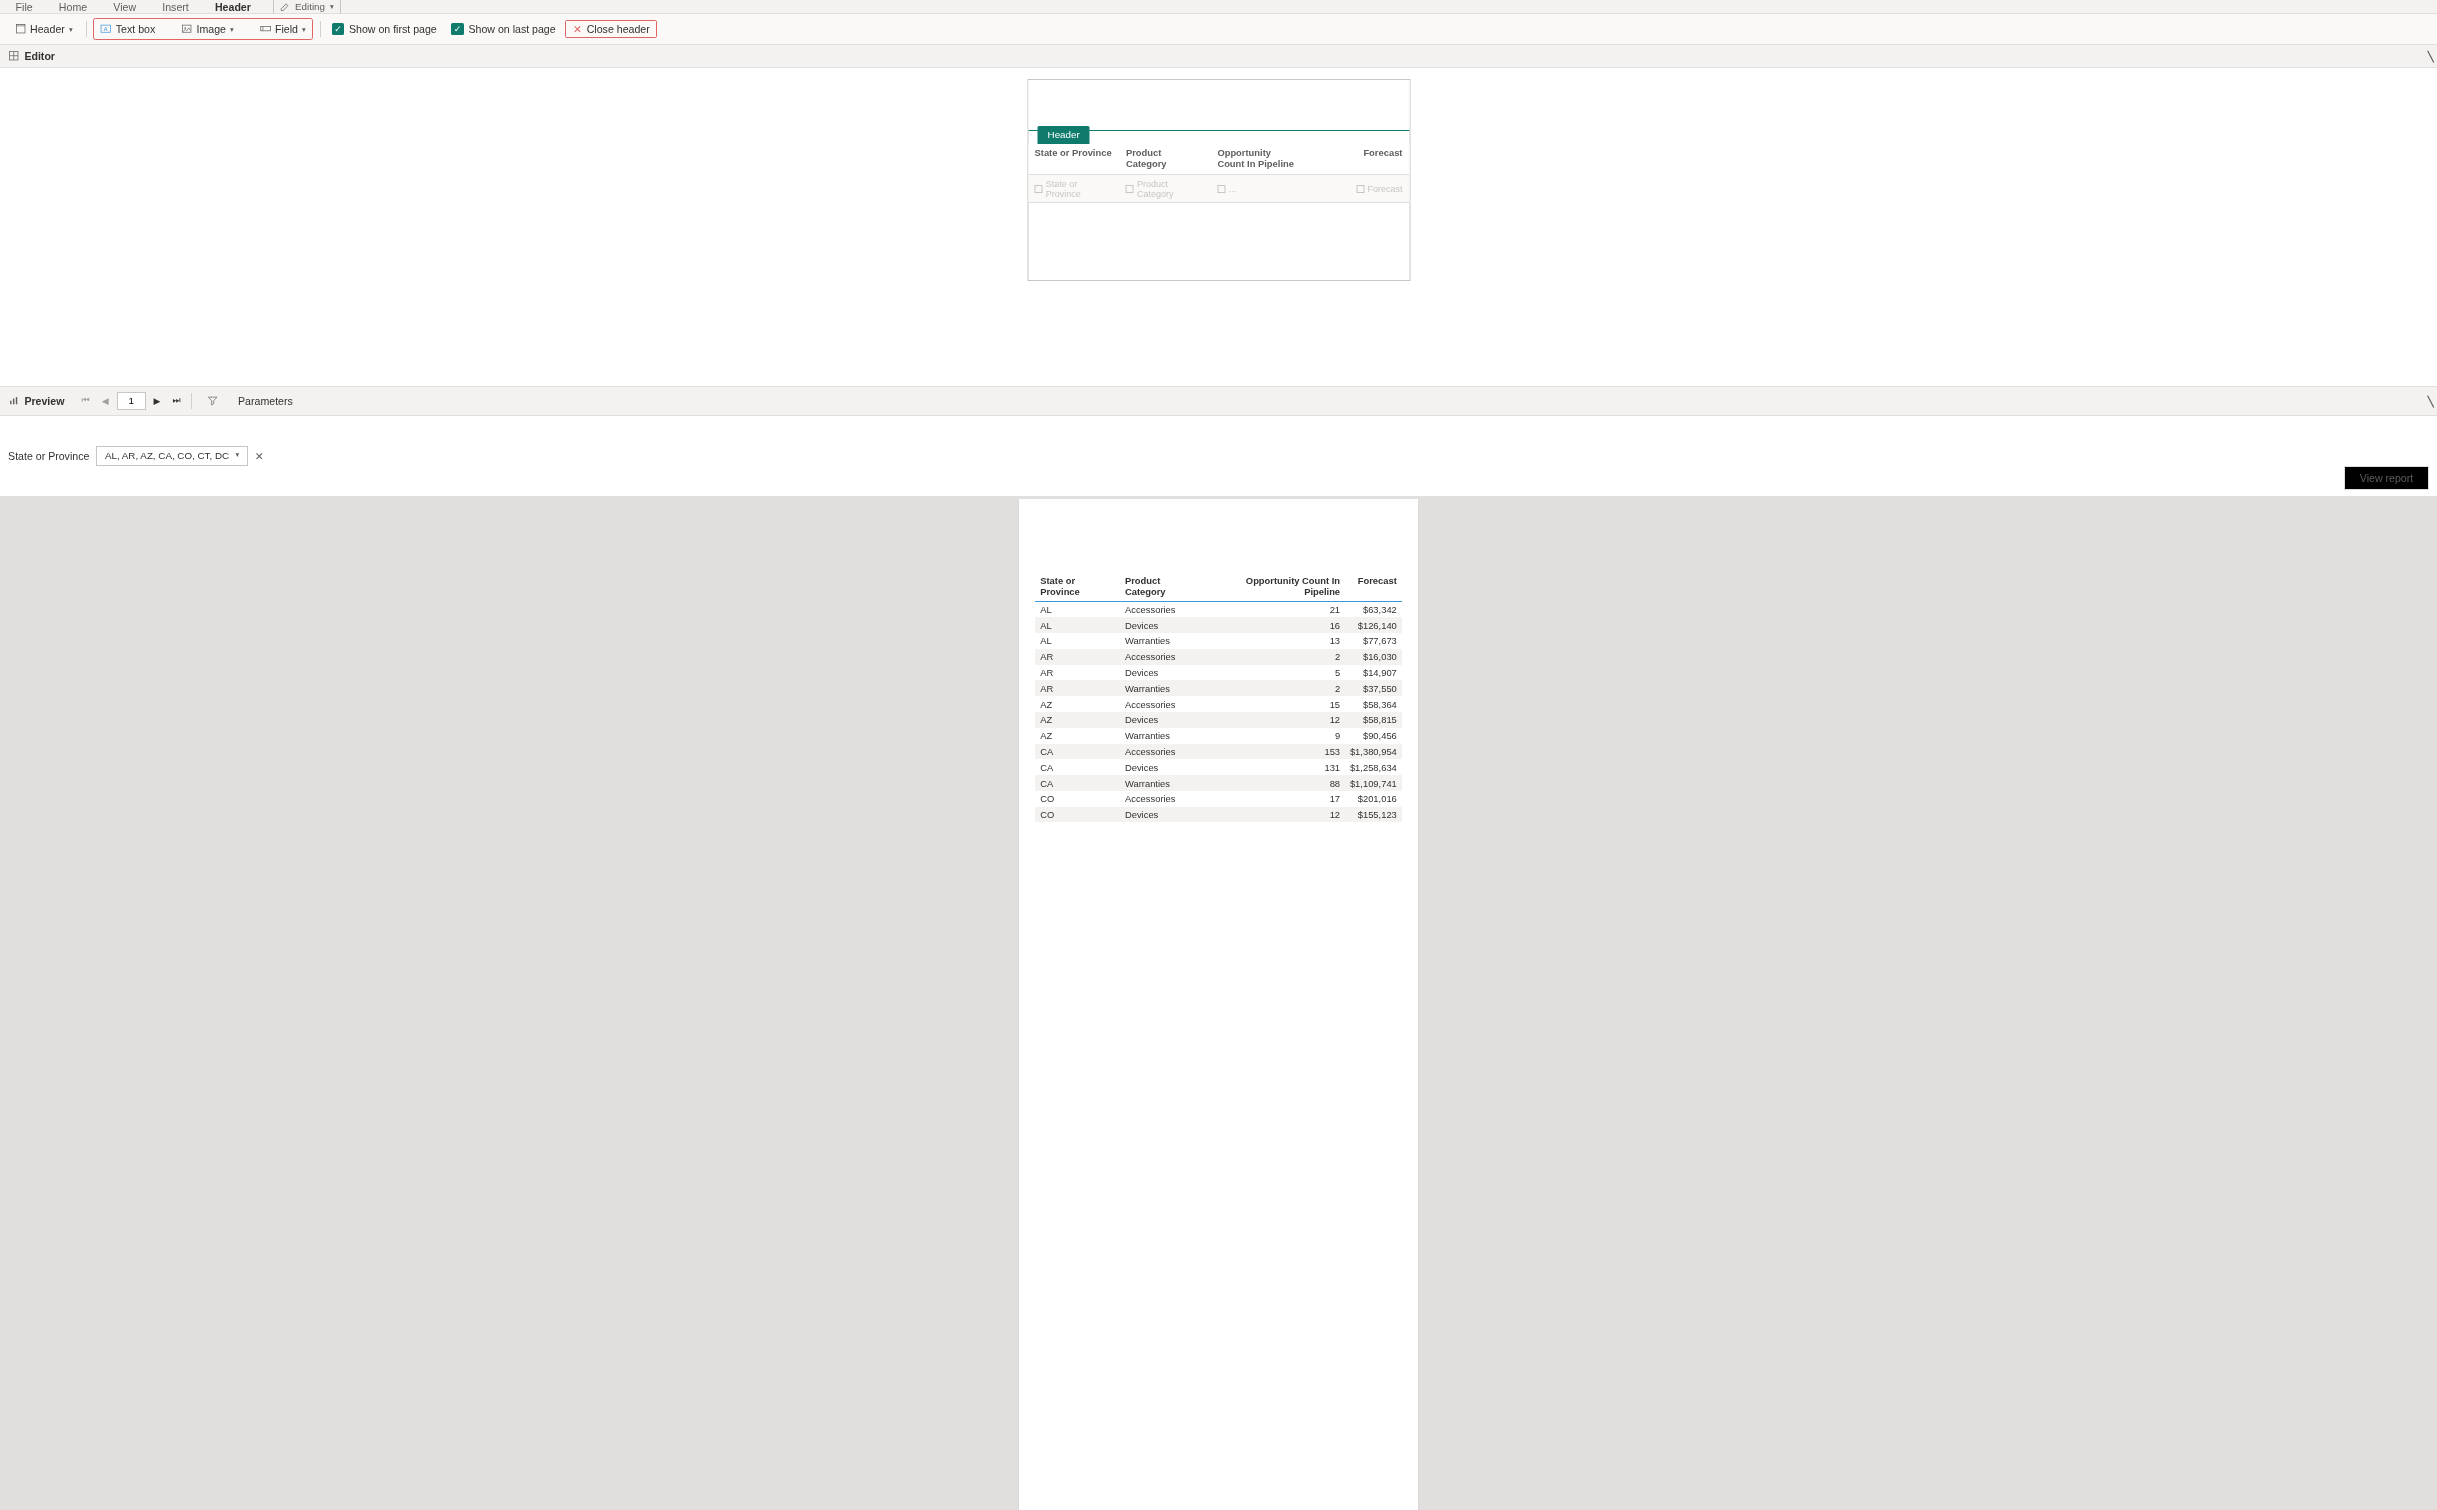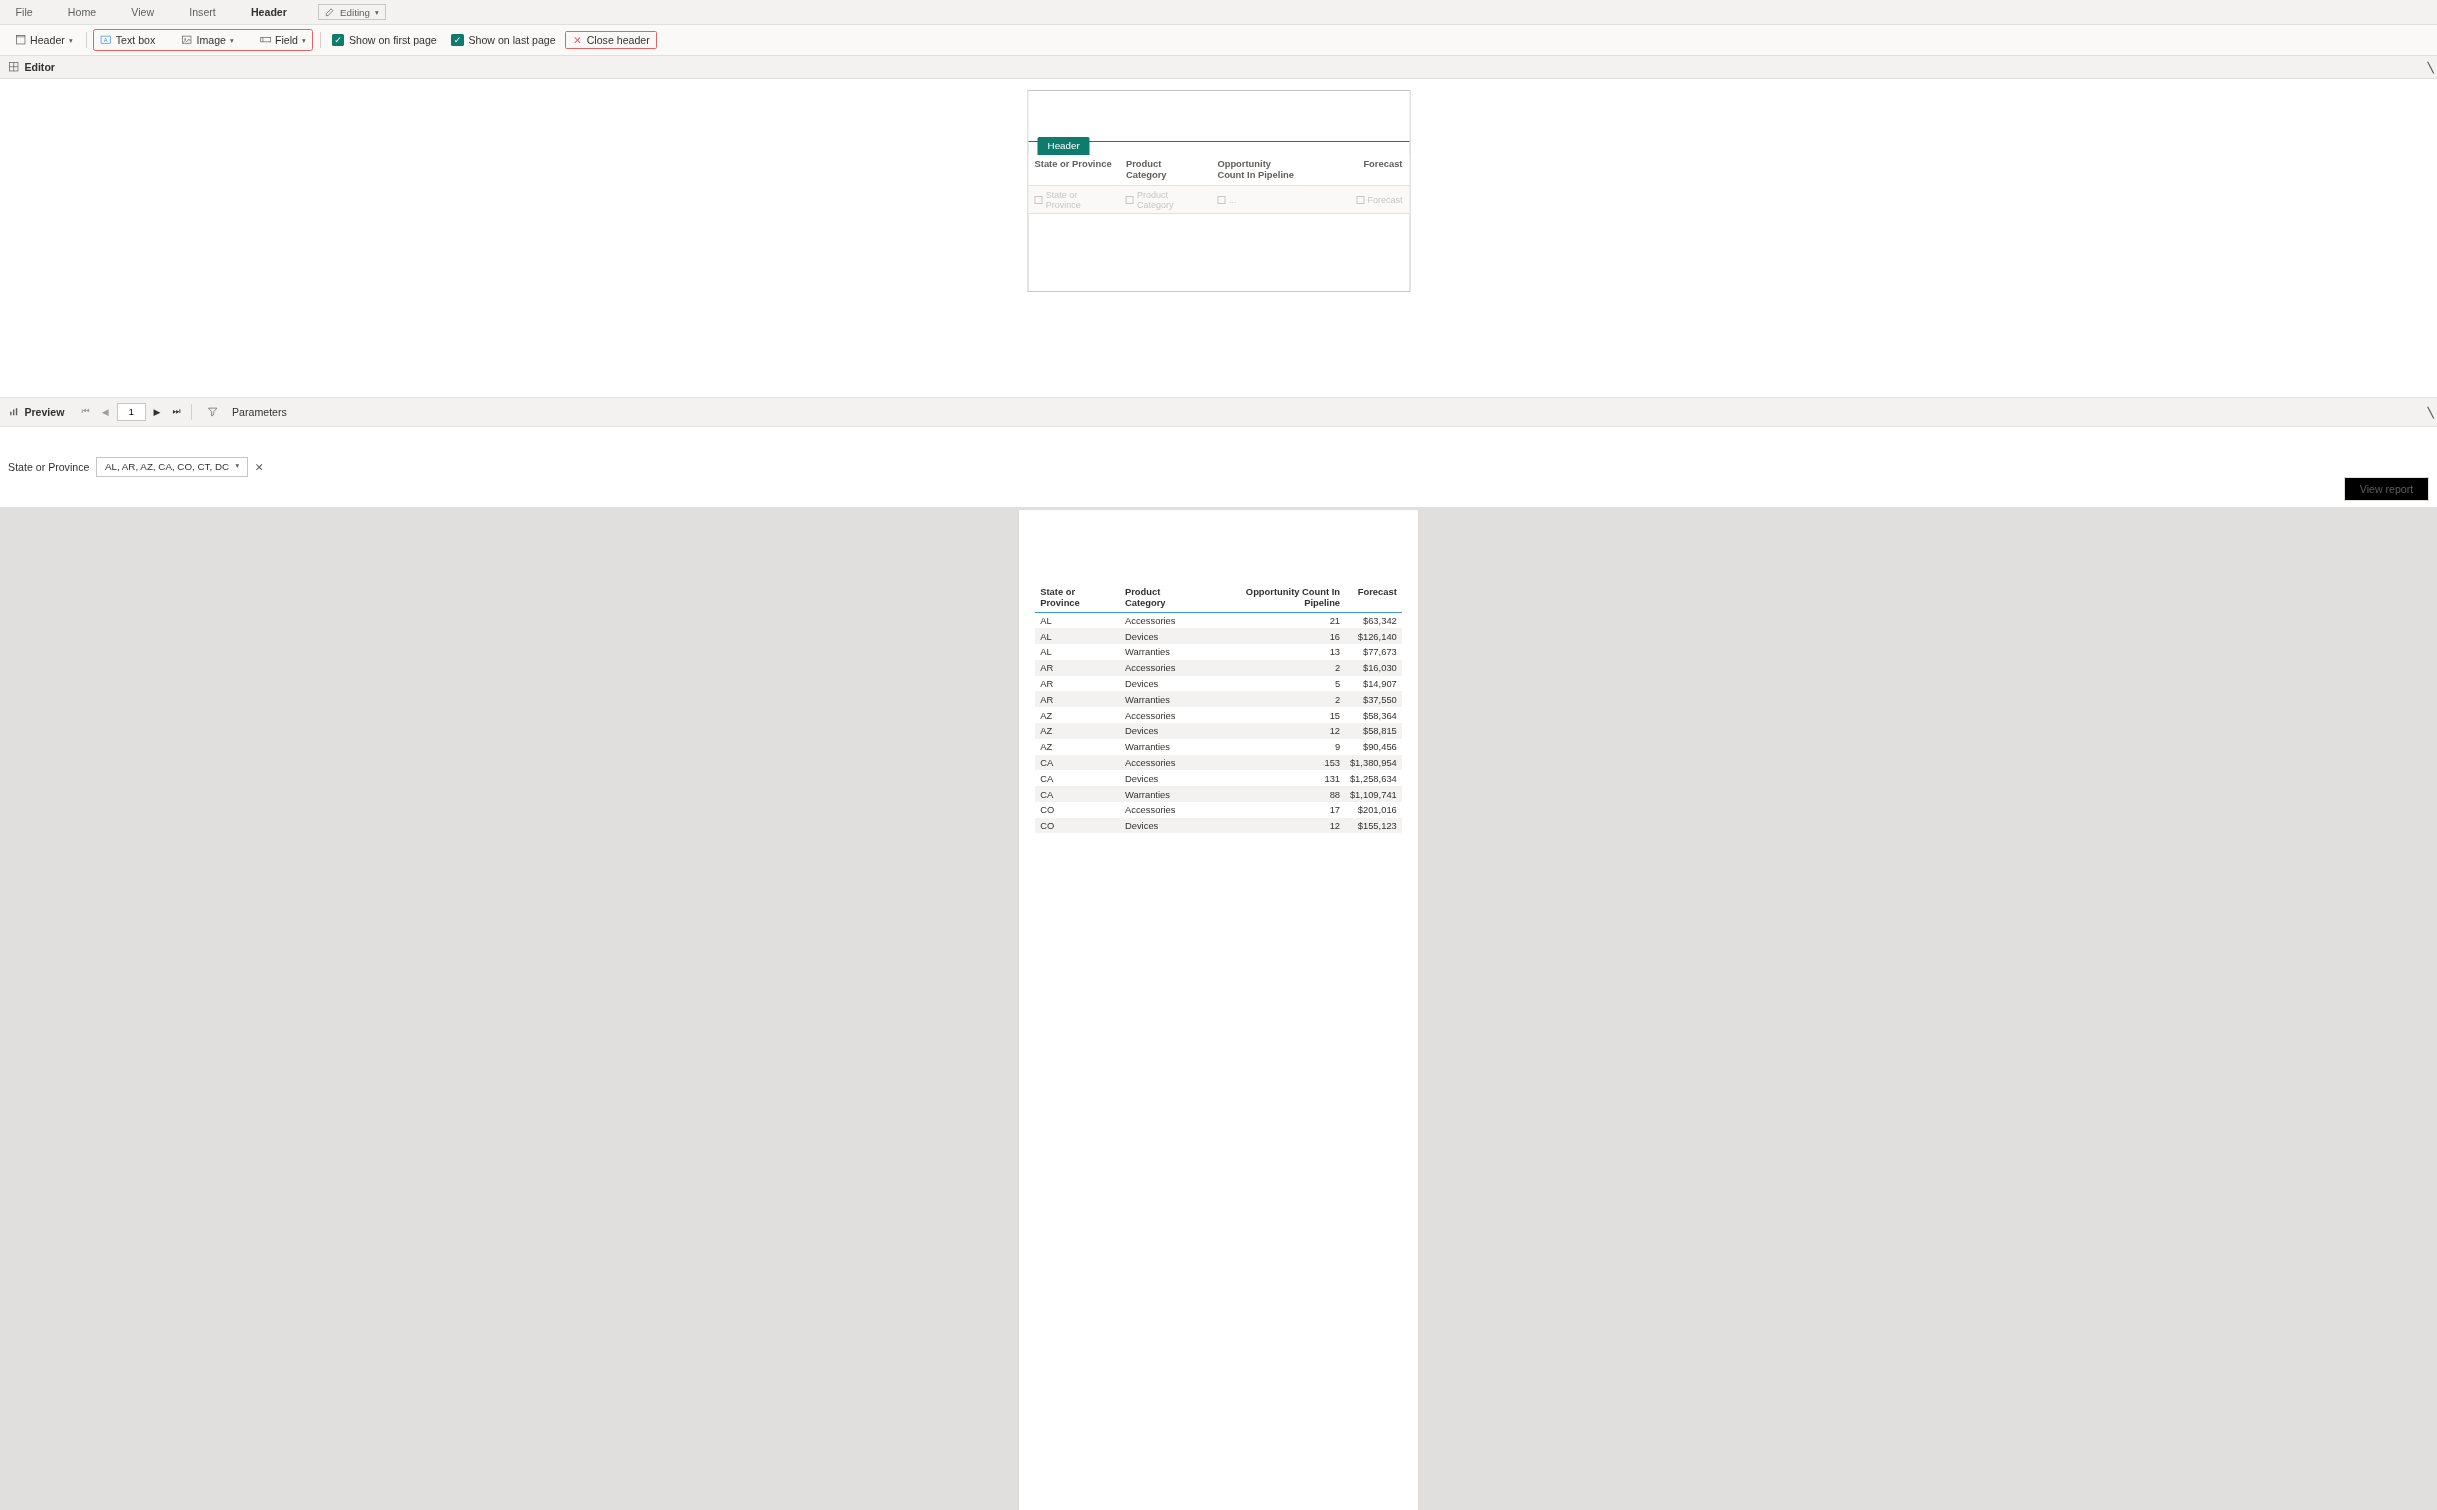--- a/index.html
+++ b/index.html
@@ -1,20 +1,20 @@
 <!DOCTYPE html>
 <html><head>
 <meta charset="utf-8">
 <style>
   * { box-sizing: border-box; margin: 0; padding: 0; }
   html, body { width: 100%; height: 100%; font-family: 'Segoe UI', Tahoma, sans-serif; font-size: 10.6px; background: #fff; color: #323130; }
   body { display: flex; flex-direction: column; }
 
   
-  .ribbon-tabs { display: flex; align-items: center; gap: 17px; padding: 1.6px 6.5px; background: #f3f2f1; border-bottom: 0.8px solid #e1dfdd; height: 25px; }
+  .ribbon-tabs { display: flex; align-items: center; gap: 8px; padding: 1.6px 6.5px; background: #f3f2f1; border-bottom: 0.8px solid #e1dfdd; height: 14px; }
   .ribbon-tab { padding: 3.3px 8.1px; font-size: 10.6px; color: #605e5c; cursor: pointer; border: 0.8px solid transparent; }
   .ribbon-tab.active { font-weight: 600; color: #323130; }
   .editing-pill { display: flex; align-items: center; gap: 4.9px; border: 0.8px solid #c8c6c4; border-radius: 0; padding: 1.6px 6.5px; font-size: 9.8px; color: #605e5c; margin-left: 4.9px; }
   .chev { font-size: 7.3px; color: #605e5c; }
 
   
   .toolbar { display: flex; align-items: center; gap: 4.9px; padding: 3.3px 8.1px; background: #faf9f8; border-bottom: 0.8px solid #e1dfdd; height: 31px; }
   .tool-btn { display: flex; align-items: center; gap: 4.1px; padding: 3.3px 6.5px; font-size: 10.6px; color: #323130; cursor: pointer; border-radius: 1.6px; }
   .tool-btn .icon { width: 11.4px; height: 11.4px; display: inline-flex; align-items: center; justify-content: center; }
   .tool-div { width: 0.8px; height: 16.3px; background: #d2d0ce; margin: 0 1.6px; }
@@ -43,21 +43,21 @@
   .ghost-icon { width: 8.1px; height: 8.1px; border: 0.8px solid #c8c6c4; display: inline-block; }
   .c1 { width: 24%; } .c2 { width: 24%; } .c3 { width: 24%; } .c4 { width: 28%; text-align: right; justify-content: flex-end; }
   .body-area { height: 77px; }
 
   
   .preview-bar { display: flex; align-items: center; gap: 4.9px; padding: 4.9px 8.1px; background: #f3f2f1; border-top: 0.8px solid #e1dfdd; border-bottom: 0.8px solid #e1dfdd; font-size: 10.6px; font-weight: 600; position: relative; }
   .pager { display: flex; align-items: center; gap: 3.3px; margin-left: 8.1px; font-weight: 400; }
   .pg-btn { width: 16.3px; text-align: center; color: #a19f9d; cursor: pointer; font-size: 9px; }
   .pg-btn.enabled { color: #323130; }
   .pg-input { width: 29px; height: 18px; border: 0.8px solid #c8c6c4; text-align: center; font-size: 9.8px; background:#fff; }
-  .params-btn { display: flex; align-items: flex-end; gap: 14px; font-weight: 400; margin-left: 8.1px; cursor: pointer; }
+  .params-btn { display: flex; align-items: flex-end; gap: 20px; font-weight: 400; margin-left: 8.1px; cursor: pointer; }
 
   
   .filter-bar { display: flex; align-items: center; justify-content: space-between; padding: 6.5px 8.1px; background: #fff; border-bottom: 0.8px solid #e1dfdd; }
   .filter-left { display: flex; align-items: center; gap: 6.5px; font-size: 10.6px; }
   .filter-select { border: 0.8px solid #c8c6c4; padding: 3.3px 8.1px; font-size: 9.8px; background: #fff; display: flex; align-items: flex-start; gap: 6.5px; cursor: pointer; }
   .clear-x { color: #605e5c; cursor: pointer; font-size: 10.6px; }
   .view-btn { background: #000000; color: #605e5c; border: 0.8px solid #e1dfdd; padding: 4.9px 14.7px; font-size: 10.6px; border-radius: 1.6px; cursor: pointer; margin-top: 44px; }
 
   
   .preview-canvas { flex: 1 1 auto; background: #e1dfdd; display: flex; justify-content: center; overflow: auto; padding-top: 1.6px; }

